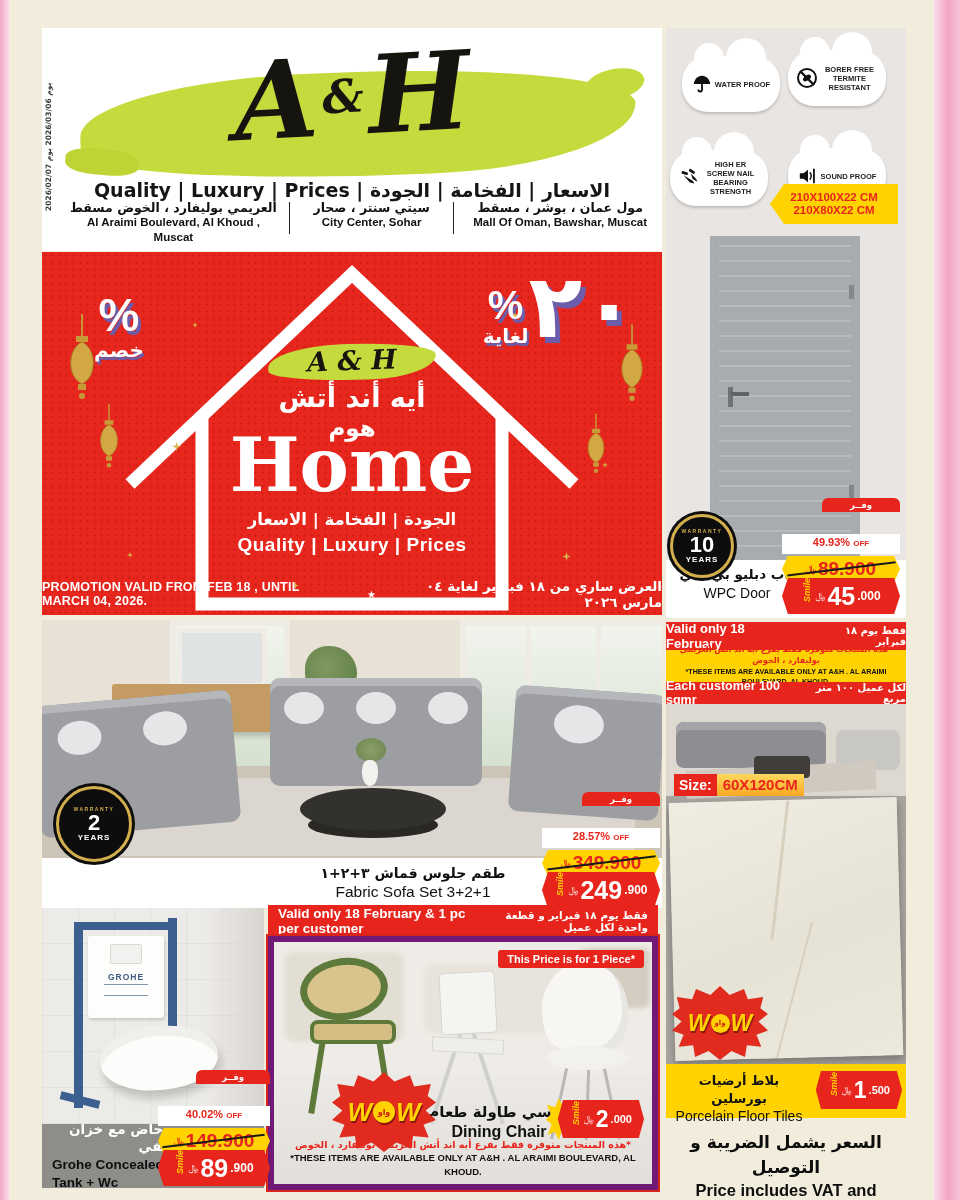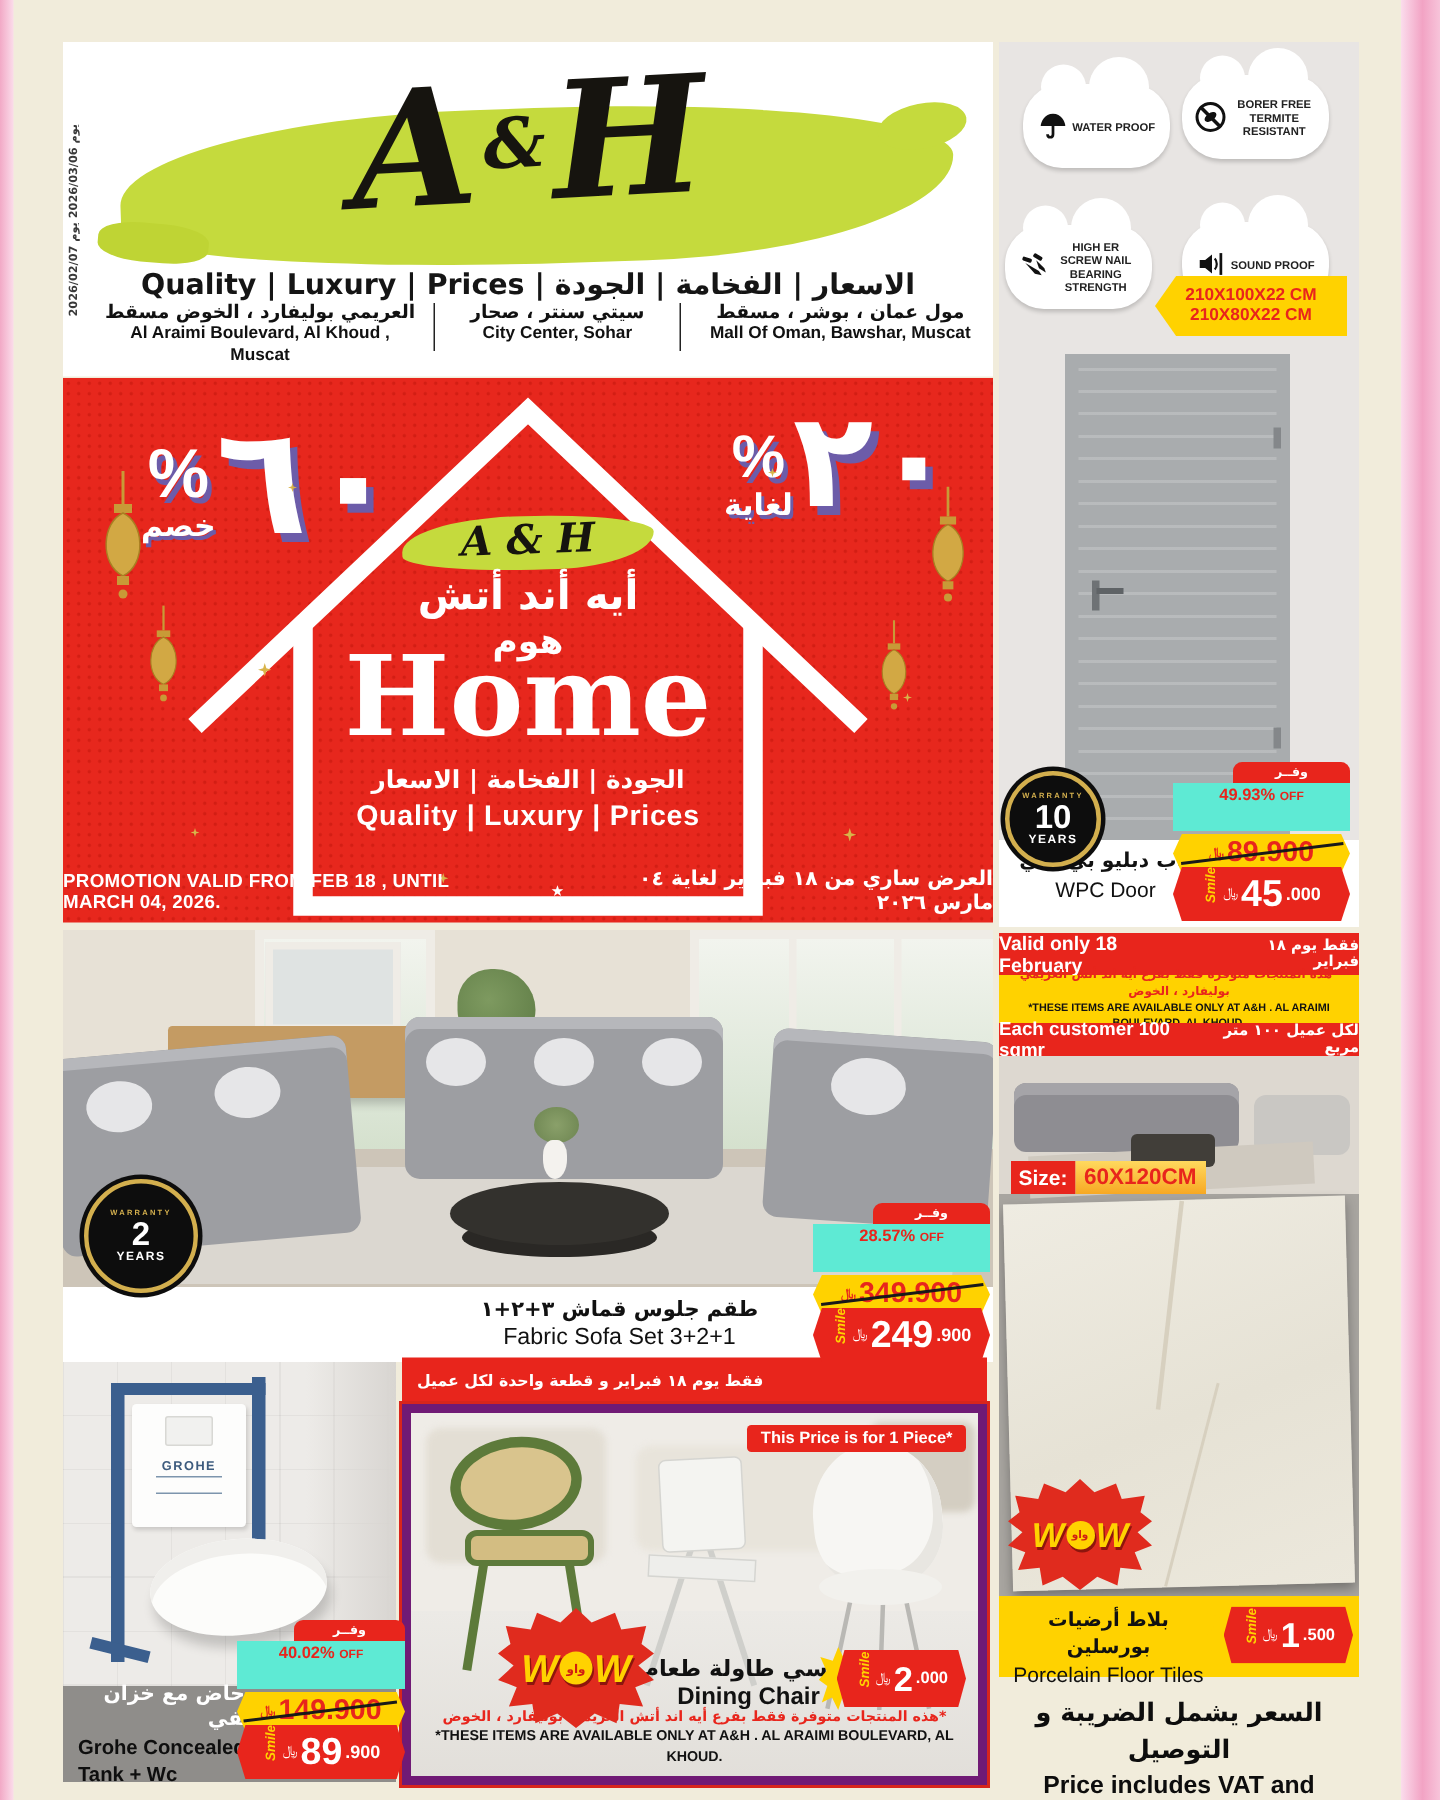--- a/index.html
+++ b/index.html
@@ -87,21 +87,21 @@
   .warranty-10{left:4px;top:486px;width:58px;height:58px;}
   .door-strip{left:0;bottom:0;width:100%;height:58px;background:#fff;}
   .door-names{left:6px;top:6px;width:130px;text-align:center;line-height:1.3;}
   .name-ar{font-size:13.5px;font-weight:bold;color:#111;}
   .name-en{font-size:14px;color:#111;}
 
   
   .ptag{width:118px;z-index:5;}
   .ptag-save{margin-left:34%;width:66%;height:14px;background:#e8251c;border-radius:6px 6px 0 0;
      color:#fff;font-size:8.5px;font-weight:bold;text-align:center;line-height:14px;}
-  .ptag-off{height:32px;background:#5eead4;color:#e8251c;font-weight:bold;font-size:11px;text-align:center;line-height:16px;}
+  .ptag-off{height:20px;background:#ffffff;color:#e8251c;font-weight:bold;font-size:11px;text-align:center;line-height:16px;margin-top:22px;}
   .ptag-off .off-word{font-size:8px;}
   .ptag-old{position:relative;height:26px;margin-top:2px;background:#ffd200;
      clip-path:polygon(5% 0,95% 0,100% 50%,95% 100%,5% 100%,0 50%);
      display:flex;align-items:center;justify-content:center;gap:2px;color:#e8251c;font-weight:bold;}
   .ptag-old .cur{font-size:9px;}
   .ptag-old .old-num{font-size:19px;}
   .strike{position:absolute;left:4%;top:46%;width:92%;border-top:2.5px solid #191919;transform:rotate(-7deg);}
   .ptag-new{position:relative;height:36px;margin-top:-4px;background:#e8251c;
      clip-path:polygon(5% 0,95% 0,100% 50%,95% 100%,5% 100%,0 50%);
      display:flex;align-items:center;justify-content:center;gap:2px;color:#fff;}
@@ -287,21 +287,20 @@
   <svg class="abs house-svg" width="620" height="363" viewBox="0 0 620 363">
     <path d="M160 166 L160 352 L460 352 L460 166" fill="none" stroke="#ffffff" stroke-width="13"></path>
     <polyline points="88,232 310,22 532,232" fill="none" stroke="#ffffff" stroke-width="13"></polyline>
   </svg>
 
   <div class="abs disc disc-left">
     <div class="disc-col">
       <span class="disc-pct">%</span>
       <span class="disc-word ar">خصم</span>
     </div>
-    <span class="disc-num ar">٦٠</span>
   </div>
   <div class="abs disc disc-right">
     <div class="disc-col">
       <span class="disc-pct">%</span>
       <span class="disc-word ar">لغاية</span>
     </div>
     <span class="disc-num ar">٢٠</span>
   </div>
 
   <svg class="abs" style="left:20px;top:62px;" width="40" height="110" viewBox="0 0 40 110">
@@ -530,20 +529,21 @@
       <span class="smile">Smile</span>
       <span class="cur ar">﷼</span>
       <span class="new-int">89</span>
       <span class="new-dec">.900</span>
     </div>
   </div>
 </div>
 
 <div class="abs dining-sec">
   <div class="abs dining-header">
+    <span class="dining-header-en">Valid only 18 February  &amp; 1 pc per customer</span>
     <span class="dining-header-ar ar" dir="rtl">فقط يوم ١٨ فبراير و قطعة واحدة لكل عميل</span>
   </div>
   <div class="abs dining-box">
     <div class="abs dn-blur1"></div>
     <div class="abs dn-blur2"></div>
     <div class="abs dn-blur3"></div>
     <div class="abs dn-floor"></div>
     <div class="abs gc-leg gc-l1"></div>
     <div class="abs gc-leg gc-l2"></div>
     <div class="abs gc-back"></div>

